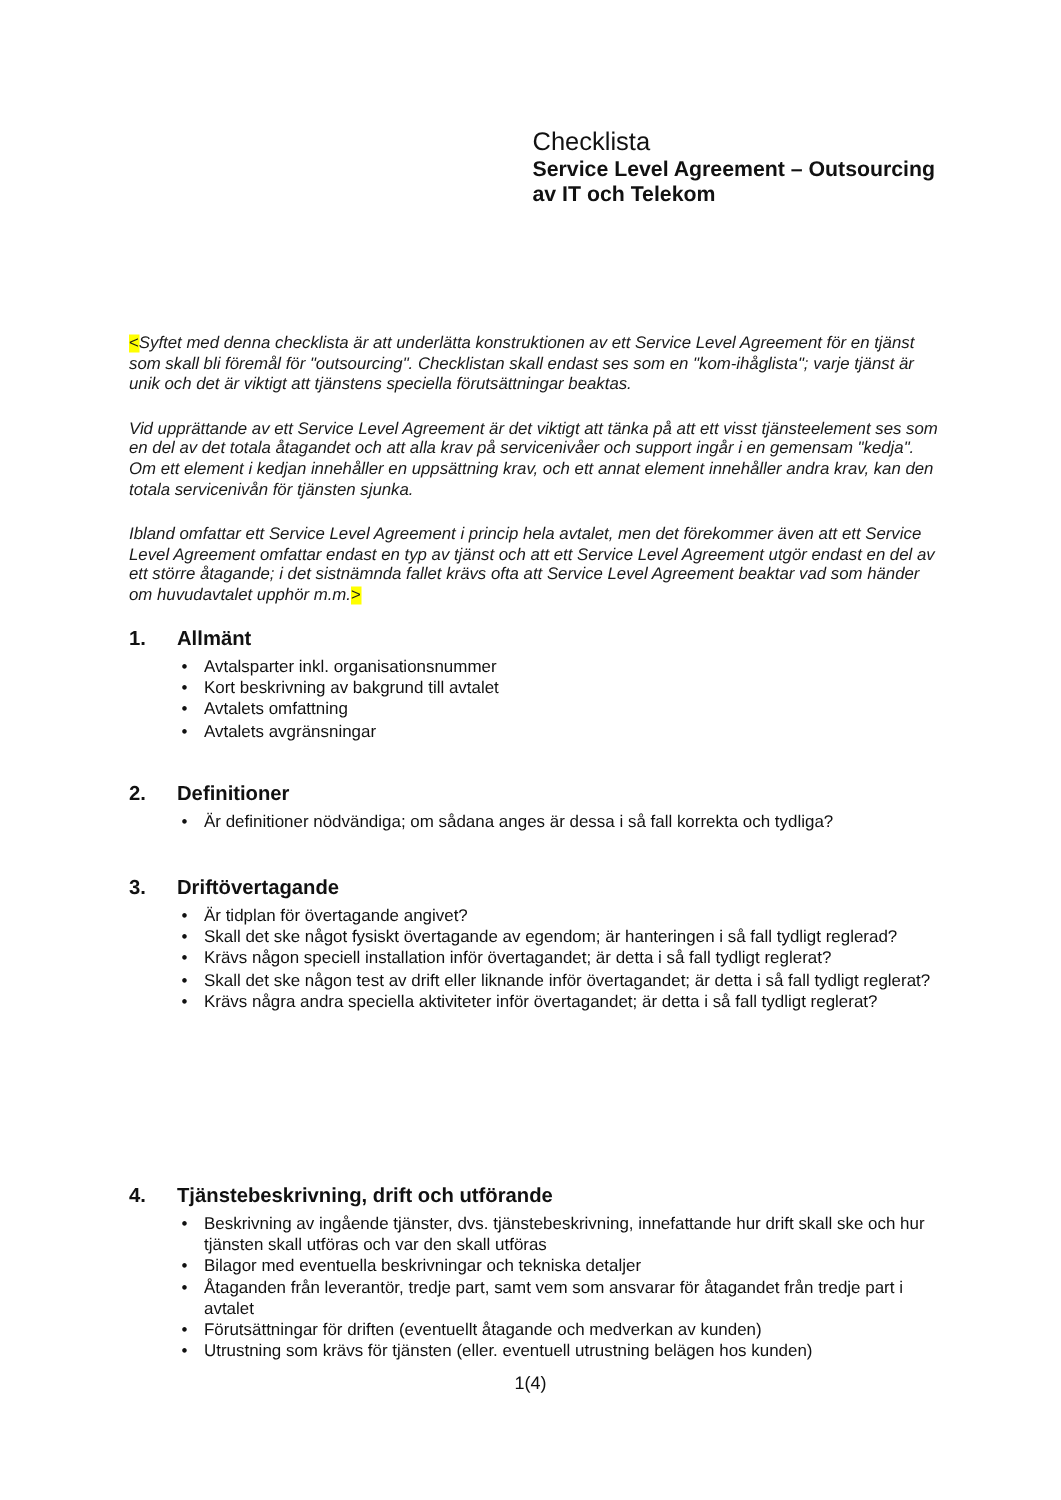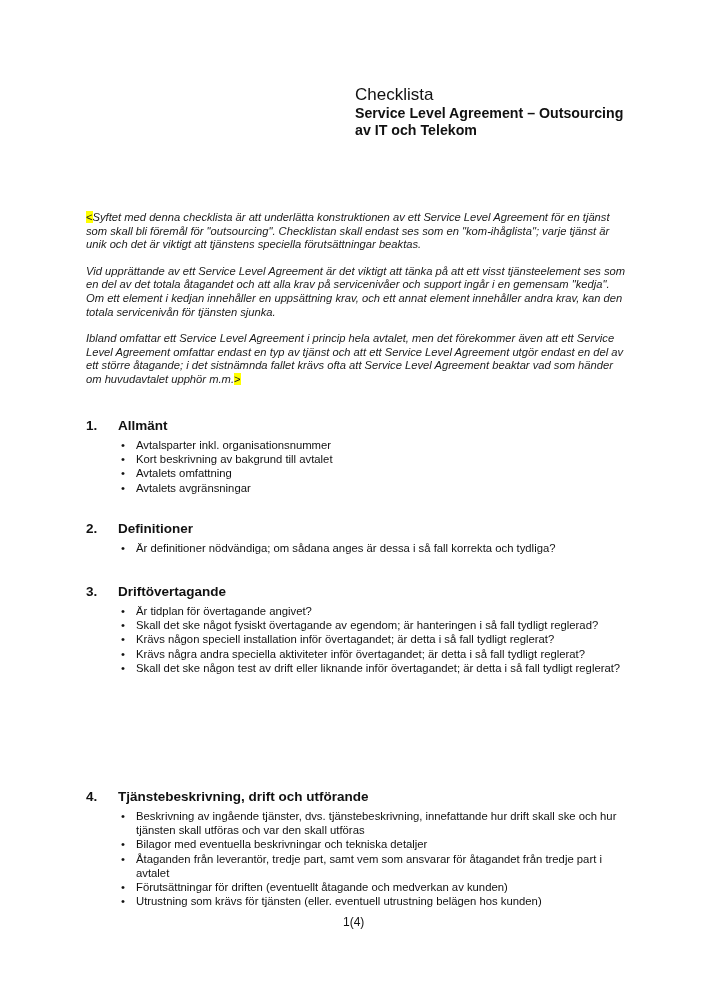--- a/index.html
+++ b/index.html
@@ -4,21 +4,21 @@
   <style>
     html, body { margin: 0; padding: 0; background: #ffffff; }
     body {
       width: 707px; height: 1000px; position: relative; overflow: hidden;
       font-family: "Liberation Sans", sans-serif; color: #111111;
     }
     .title-block { position: absolute; left: 355px; top: 85px; }
     .doc-title { font-size: 17px; font-weight: normal; line-height: 20px; }
     .doc-subtitle { font-size: 14.2px; line-height: 17px; font-weight: bold; }
     .intro { position: absolute; left: 86px; top: 207px; width: 540px; font-size: 11.2px; line-height: 13.6px; font-style: italic; color: #1a1a1a; }
-    .intro p { margin: 4px 0 13px 0; }
+    .intro p { margin: 16px 0 13px 0; }
     .hl { background: #ffff00; font-style: normal; }
     .section { position: absolute; left: 86px; width: 545px; }
     .sec-head { display: flex; font-size: 13.5px; font-weight: bold; line-height: 18px; }
     .sec-num { width: 32px; }
     ul { margin: 3px 0 0 0; padding: 0 0 0 50px; list-style: none; }
     li { position: relative; font-size: 11.3px; line-height: 14.2px; }
     li::before { content: "\2022"; position: absolute; left: -15px; }
     .pagenum { position: absolute; left: 343px; top: 915px; font-size: 12px; }
   </style>
 </head>
@@ -61,22 +61,22 @@
 
 <div class="section" style="top:583px">
   <div class="sec-head">
     <span class="sec-num">3.</span>
     <span>Driftövertagande</span>
   </div>
   <ul>
     <li>Är tidplan för övertagande angivet?</li>
     <li>Skall det ske något fysiskt övertagande av egendom; är hanteringen i så fall tydligt reglerad?</li>
     <li>Krävs någon speciell installation inför övertagandet; är detta i så fall tydligt reglerat?</li>
+    <li>Skall det ske någon test av drift eller liknande inför övertagandet; är detta i så fall tydligt reglerat?</li>
     <li>Krävs några andra speciella aktiviteter inför övertagandet; är detta i så fall tydligt reglerat?</li>
-    <li>Skall det ske någon test av drift eller liknande inför övertagandet; är detta i så fall tydligt reglerat?</li>
   </ul>
 </div>
 
 <div class="section" style="top:788px">
   <div class="sec-head">
     <span class="sec-num">4.</span>
     <span>Tjänstebeskrivning, drift och utförande</span>
   </div>
   <ul>
     <li>Beskrivning av ingående tjänster, dvs. tjänstebeskrivning, innefattande hur drift skall ske och hur tjänsten skall utföras och var den skall utföras</li>

